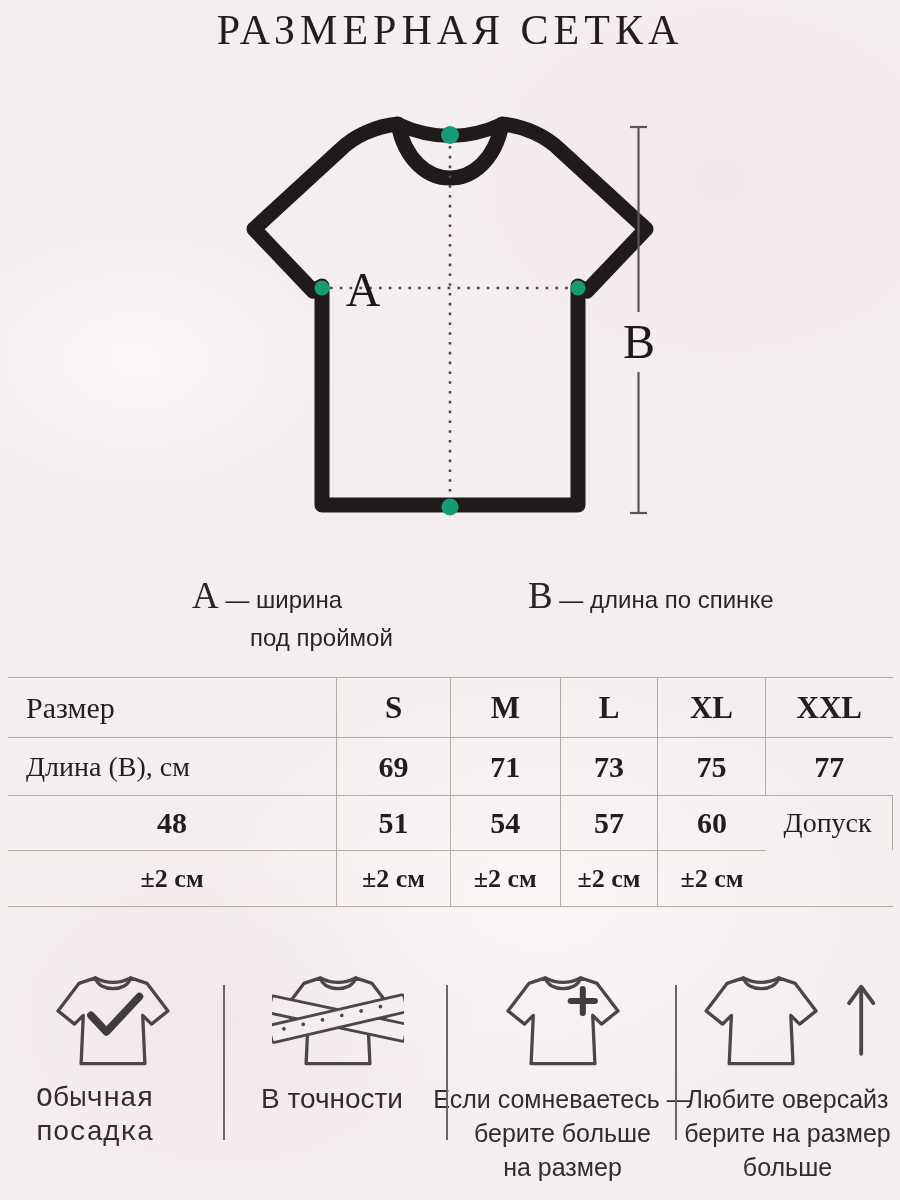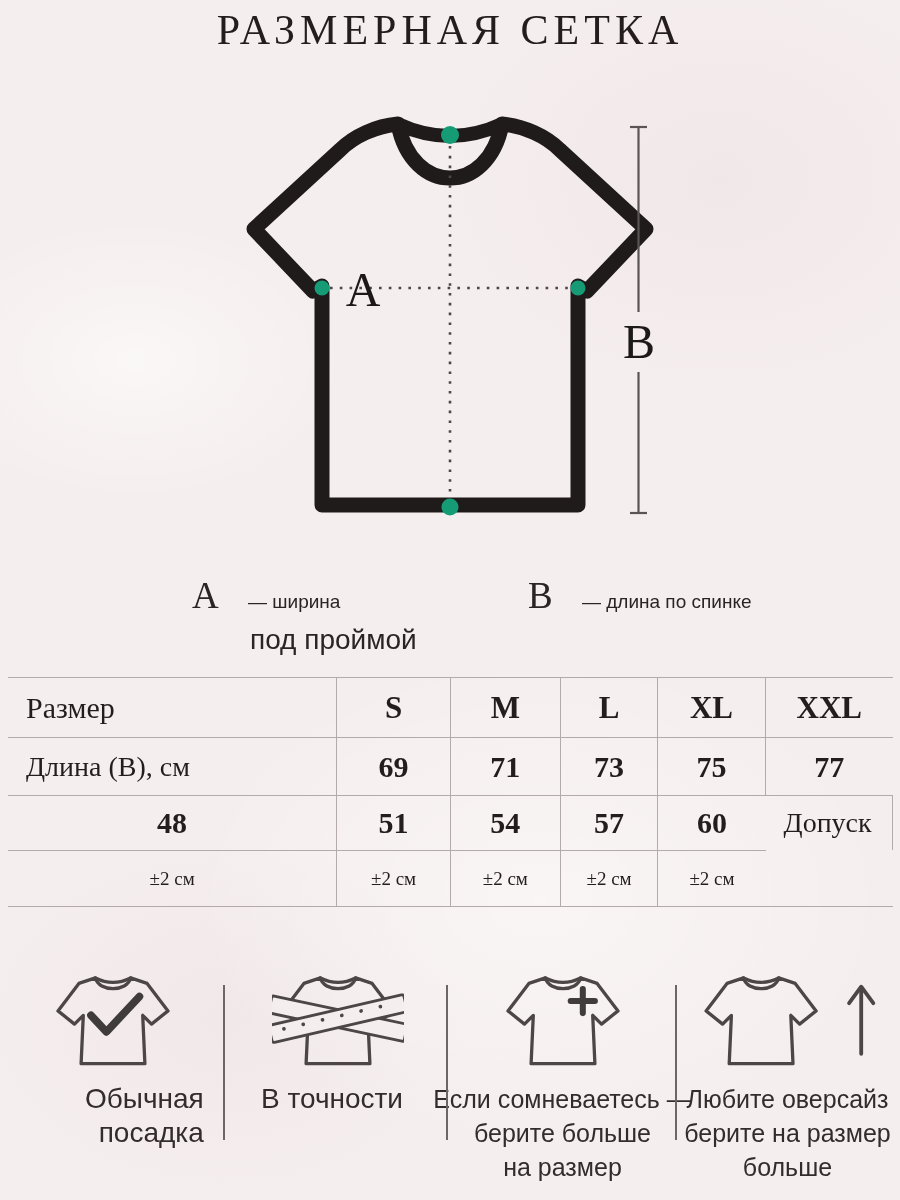--- a/index.html
+++ b/index.html
@@ -18,55 +18,55 @@
     position:absolute; top:6px; left:0; width:100%;
     text-align:center;
     font-family:"Liberation Serif", serif;
     font-size:42px; letter-spacing:5px; font-weight:400; color:#241d1d;
   }
   
   .diagram{position:absolute; left:0; top:100px;}
   
   .legend{position:absolute; top:574px; color:#2a2424;}
   .legend .lt{font-family:"Liberation Serif", serif; font-size:37px;}
-  .legend .lw{font-size:19px;margin-left:24px;}
+  .legend .lw{font-size:24px;}
   .legend-a{left:192px;}
-  .legend-a .l2{margin-left:58px; margin-top:7px; font-size:28px;}
+  .legend-a .l2{margin-left:58px; margin-top:7px; font-size:24px;}
   .legend-b{left:528px;}
   
   .size-table{
     position:absolute; left:8px; top:677px; width:885px;
     display:grid;
     grid-template-columns:37.2% 12.85% 12.4% 11.05% 12.1% 14.4%;
     grid-template-rows:60px 58px 55px 56px;
     border-bottom:1.5px solid #b3aaaa;
     font-family:"Liberation Serif", serif;
   }
   .tc{
     border-top:1.5px solid #b3aaaa;
     display:flex; align-items:center; justify-content:center;
     font-size:30px; color:#241d1d;
   }
   .tc.rgt{border-right:1.5px solid #b3aaaa;}
   .tc.lbl{justify-content:flex-start; padding-left:18px; font-size:28px; font-weight:400;}
   .tc.hd{font-weight:700; font-size:31px;}
   .tc.hd.lbl{font-weight:400; font-size:30px;}
   .tc.num{font-weight:700;}
-  .tc.tol{font-weight:400; font-size:19px;}
+  .tc.tol{font-weight:700; font-size:26px;}
   
   .fit-guide{
     position:absolute; left:0; top:955px; width:900px;
     display:grid; grid-template-columns:225px 225px 225px 225px;
   }
   .fg-cell{display:flex; flex-direction:column; align-items:center;}
   .fg-icon{margin-top:13px; height:112px; display:flex; align-items:flex-start; justify-content:center;}
   .fg-cap{margin-top:2px; line-height:34px; color:#332c2c;}
   .cap-big{font-size:28px;}
   .cap-sm{font-size:25px; text-align:center; white-space:nowrap;}
-  .cap-l1{align-self:flex-start; padding-left:85px; text-align:right;}
+  .cap-l1{align-self:flex-start; padding-left:36px; text-align:right;font-family:Liberation Mono, monospace;}
   .cap-l2{align-self:flex-start; padding-left:36px; text-align:right;}
   .fg-divider{position:absolute; top:30px; width:2px; height:155px; background:#6e6666;}
   .dv1{left:223px;} .dv2{left:446px;} .dv3{left:675px;}
 </style>
 </head>
 <body>
 
 <div id="page">
 
   <div class="title">РАЗМЕРНАЯ СЕТКА</div>

